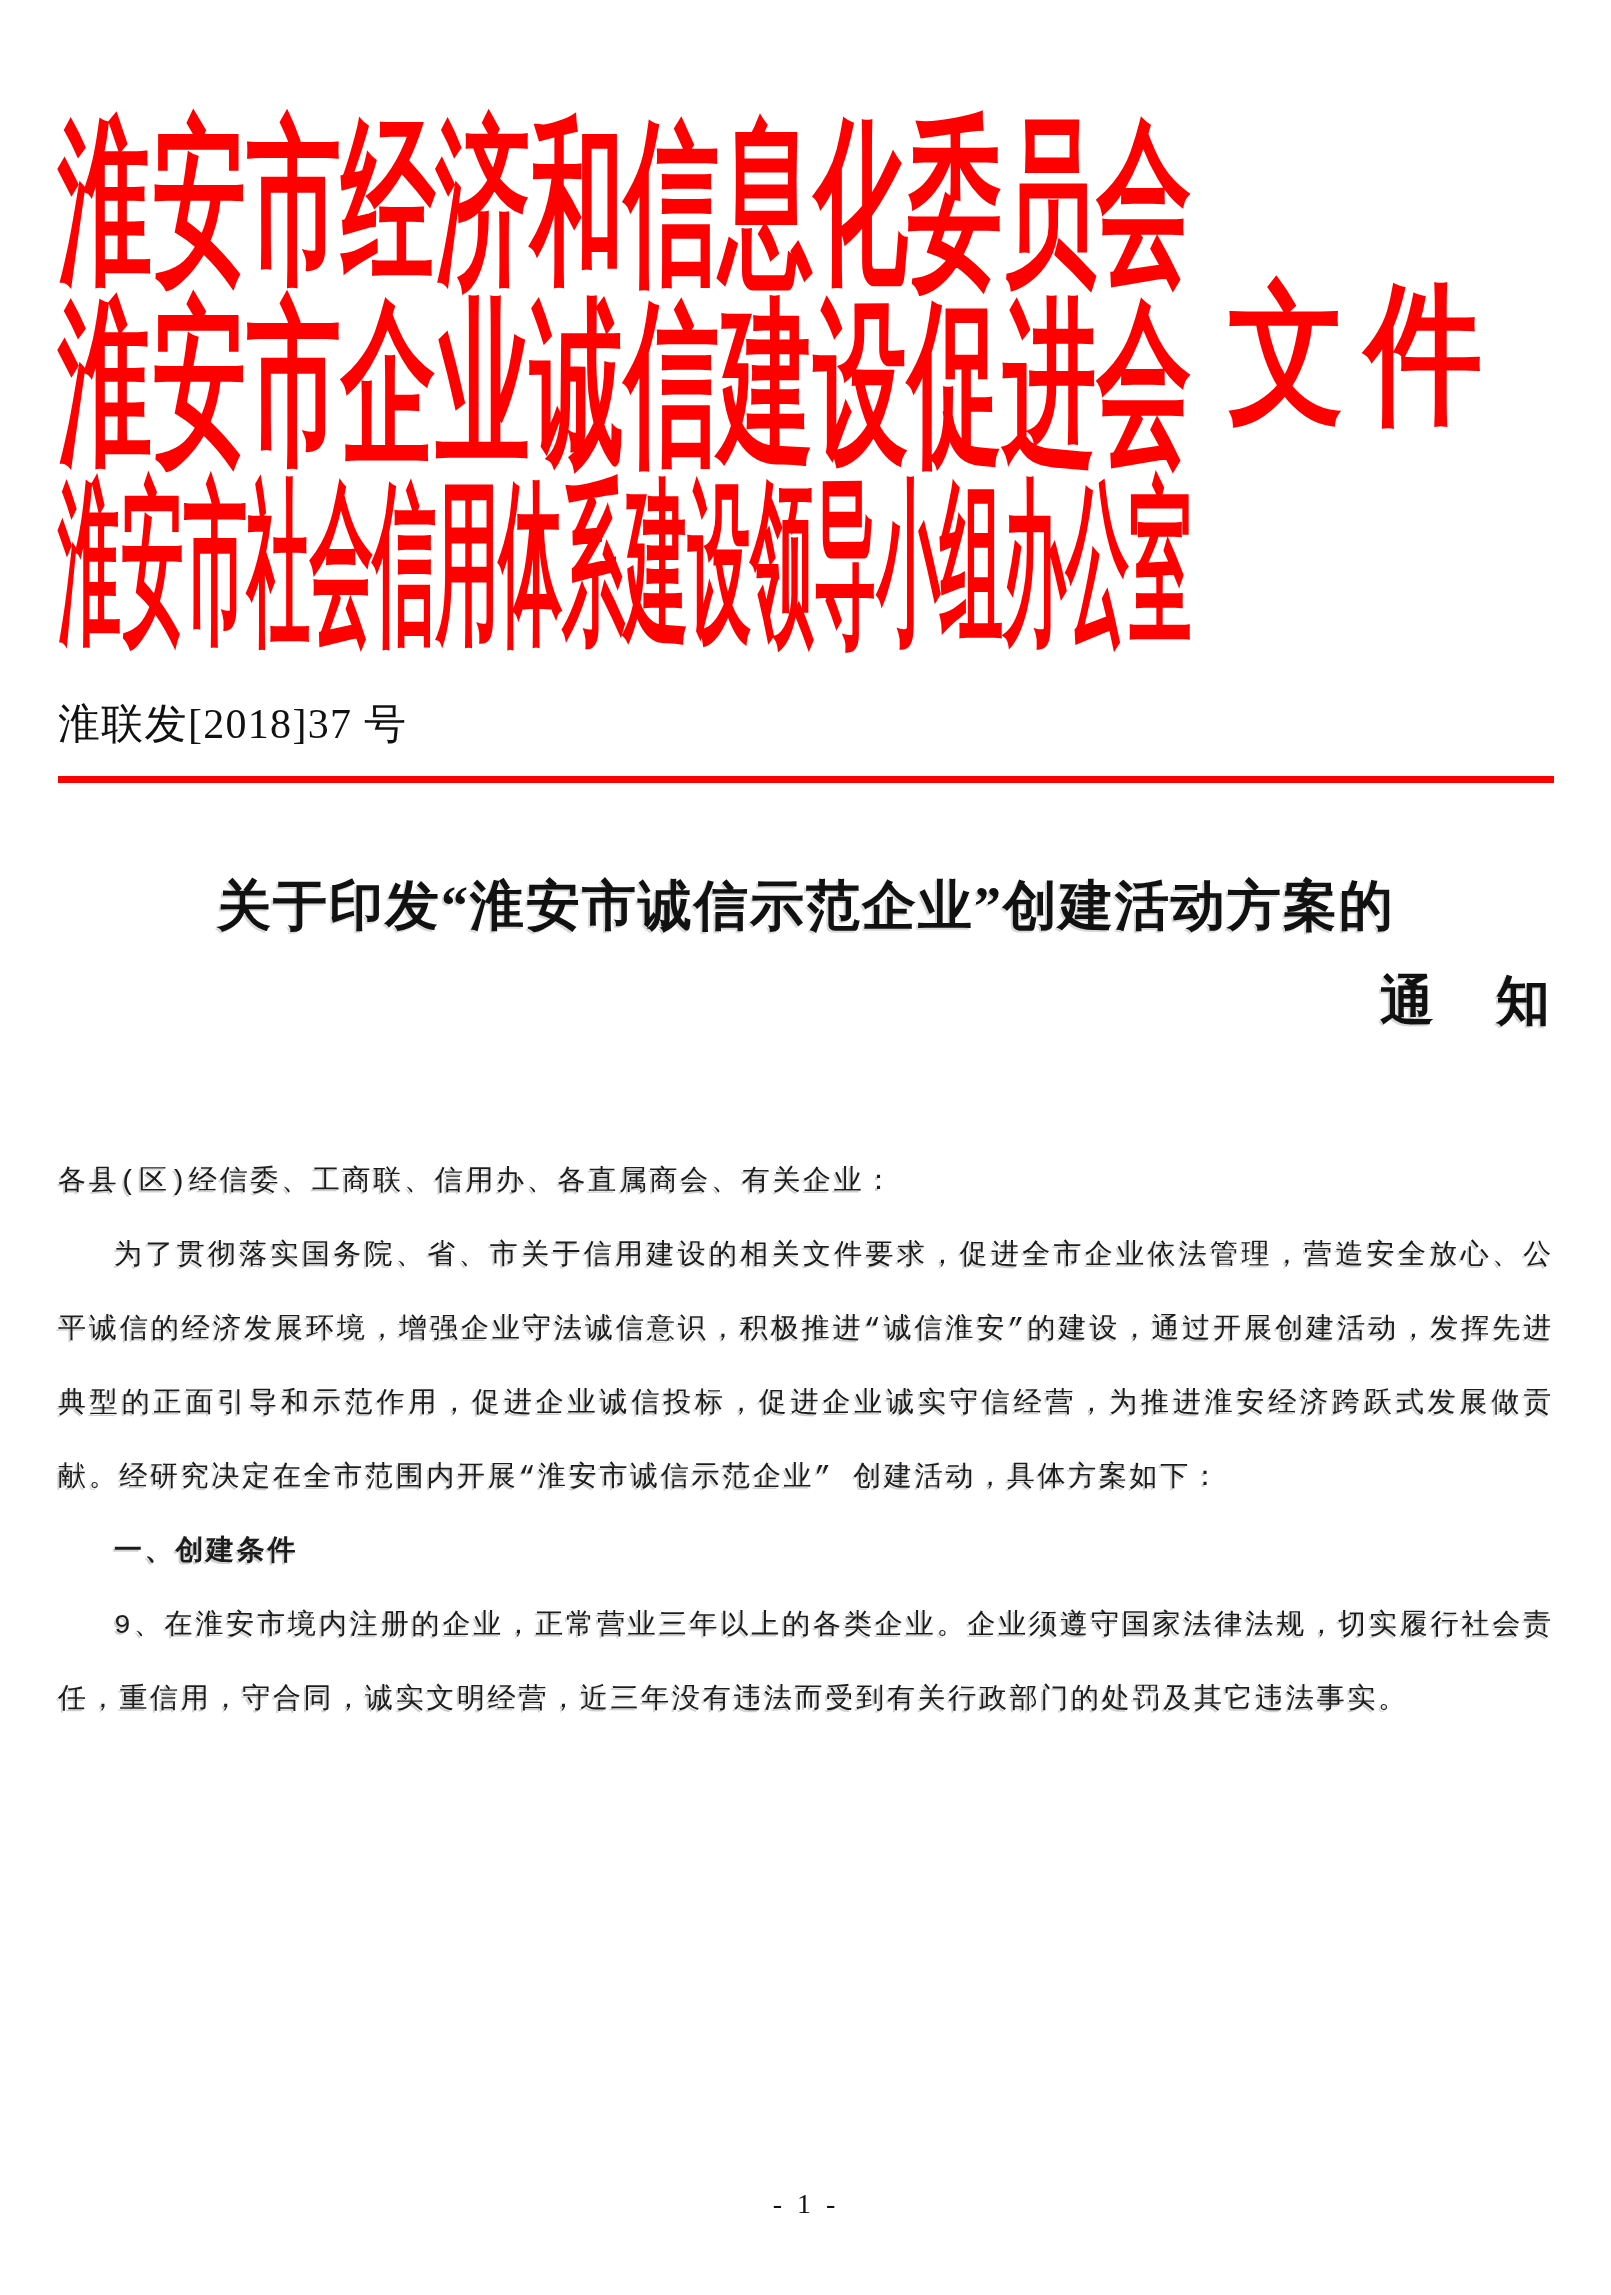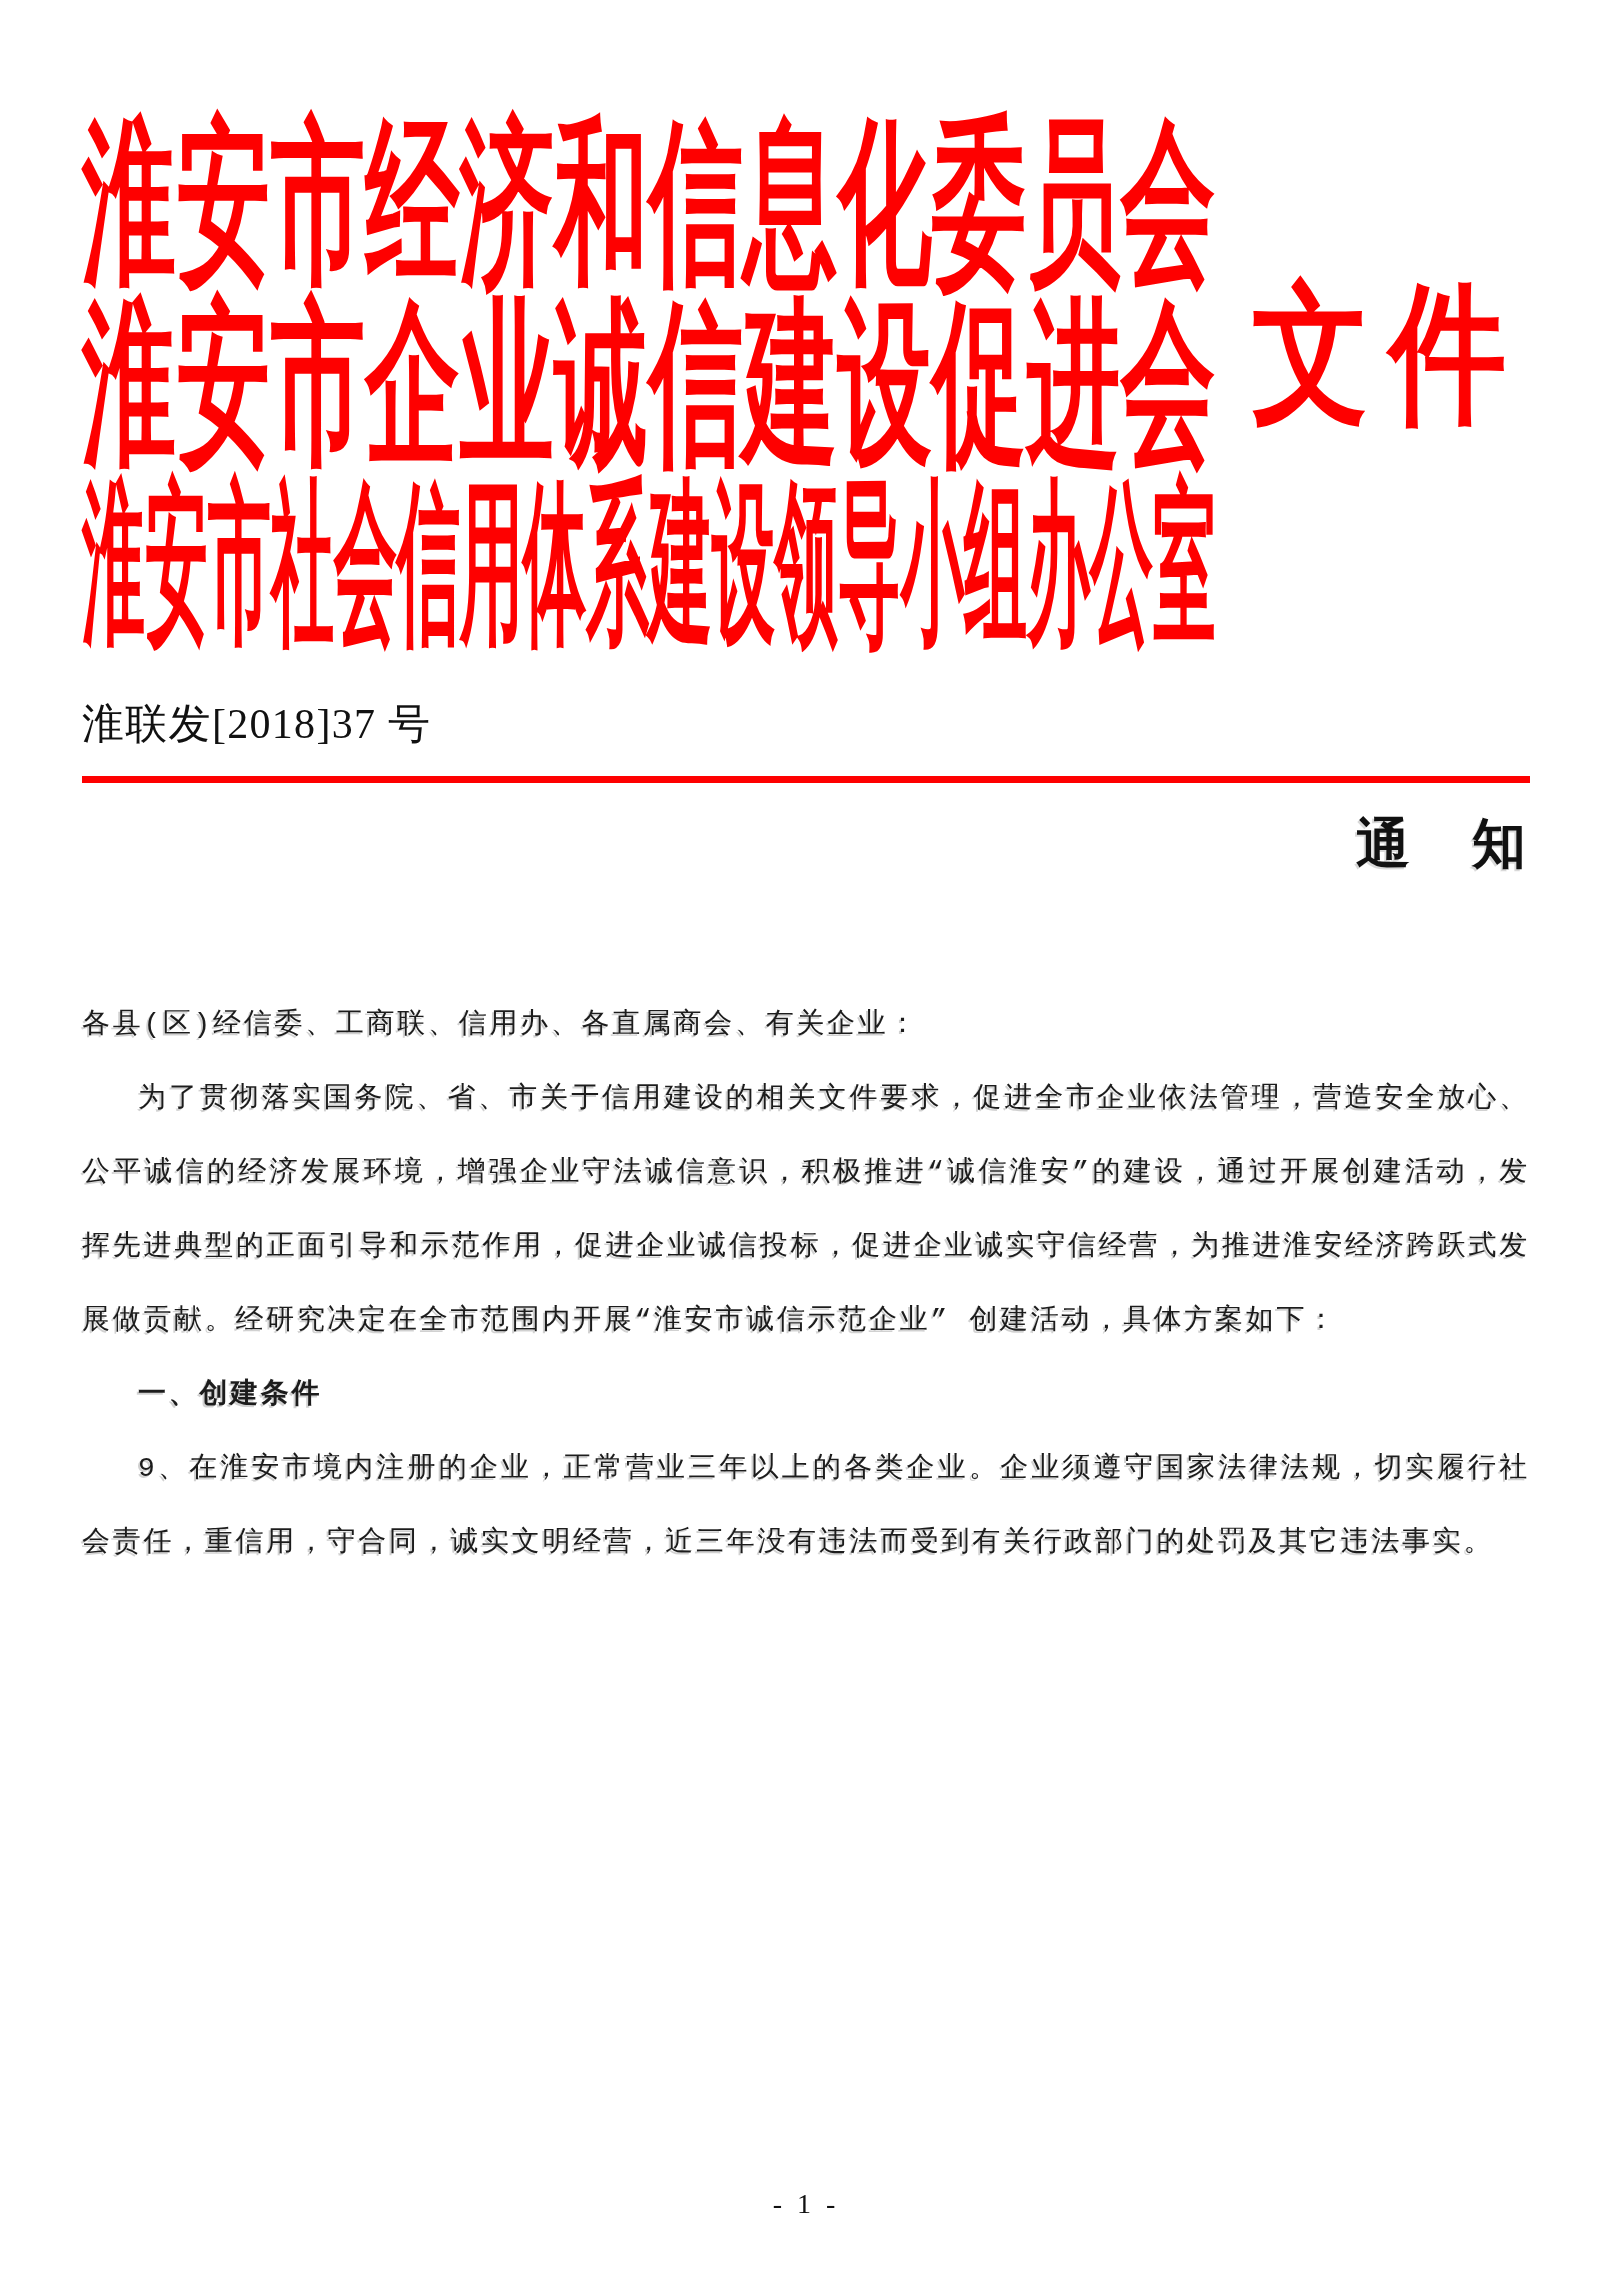--- a/index.html
+++ b/index.html
@@ -5,21 +5,21 @@
   * { margin: 0; padding: 0; box-sizing: border-box; }
   html, body { background: #ffffff; }
   body { font-family: "Liberation Serif", "DejaVu Serif", serif; }
 
   .page {
     position: relative;
     width: 1612px;
     height: 2295px;
     margin: 0 auto;
     background: #ffffff;
-    padding: 0 82px;
+    padding: 0 58px;
     overflow: hidden;
   }
 
   
   .letterhead {
     display: flex;
     flex-direction: row;
     margin-top: 114px;
   }
   .org-col {
@@ -148,20 +148,21 @@
         <span>淮安市社会信用体系建设领导小组办公室</span>
       </div>
     </div>
     <div class="doc-type">文件</div>
   </div>
 
   <div class="doc-number">淮联发[2018]37 号</div>
 
   <div class="red-rule"></div>
 
+  <div class="doc-title-1">关于印发“淮安市诚信示范企业”创建活动方案的</div>
   <div class="doc-title-2">通　知</div>
 
   <div class="body-text">
     <p>各县(区)经信委、工商联、信用办、各直属商会、有关企业：</p>
     <p class="indent">为了贯彻落实国务院、省、市关于信用建设的相关文件要求，促进全市企业依法管理，营造安全放心、公平诚信的经济发展环境，增强企业守法诚信意识，积极推进“诚信淮安”的建设，通过开展创建活动，发挥先进典型的正面引导和示范作用，促进企业诚信投标，促进企业诚实守信经营，为推进淮安经济跨跃式发展做贡献。经研究决定在全市范围内开展“淮安市诚信示范企业” 创建活动，具体方案如下：</p>
     <p class="heading">一、创建条件</p>
     <p class="indent">9、在淮安市境内注册的企业，正常营业三年以上的各类企业。企业须遵守国家法律法规，切实履行社会责任，重信用，守合同，诚实文明经营，近三年没有违法而受到有关行政部门的处罚及其它违法事实。</p>
   </div>
 
   <div class="page-footer">- 1 -</div>

